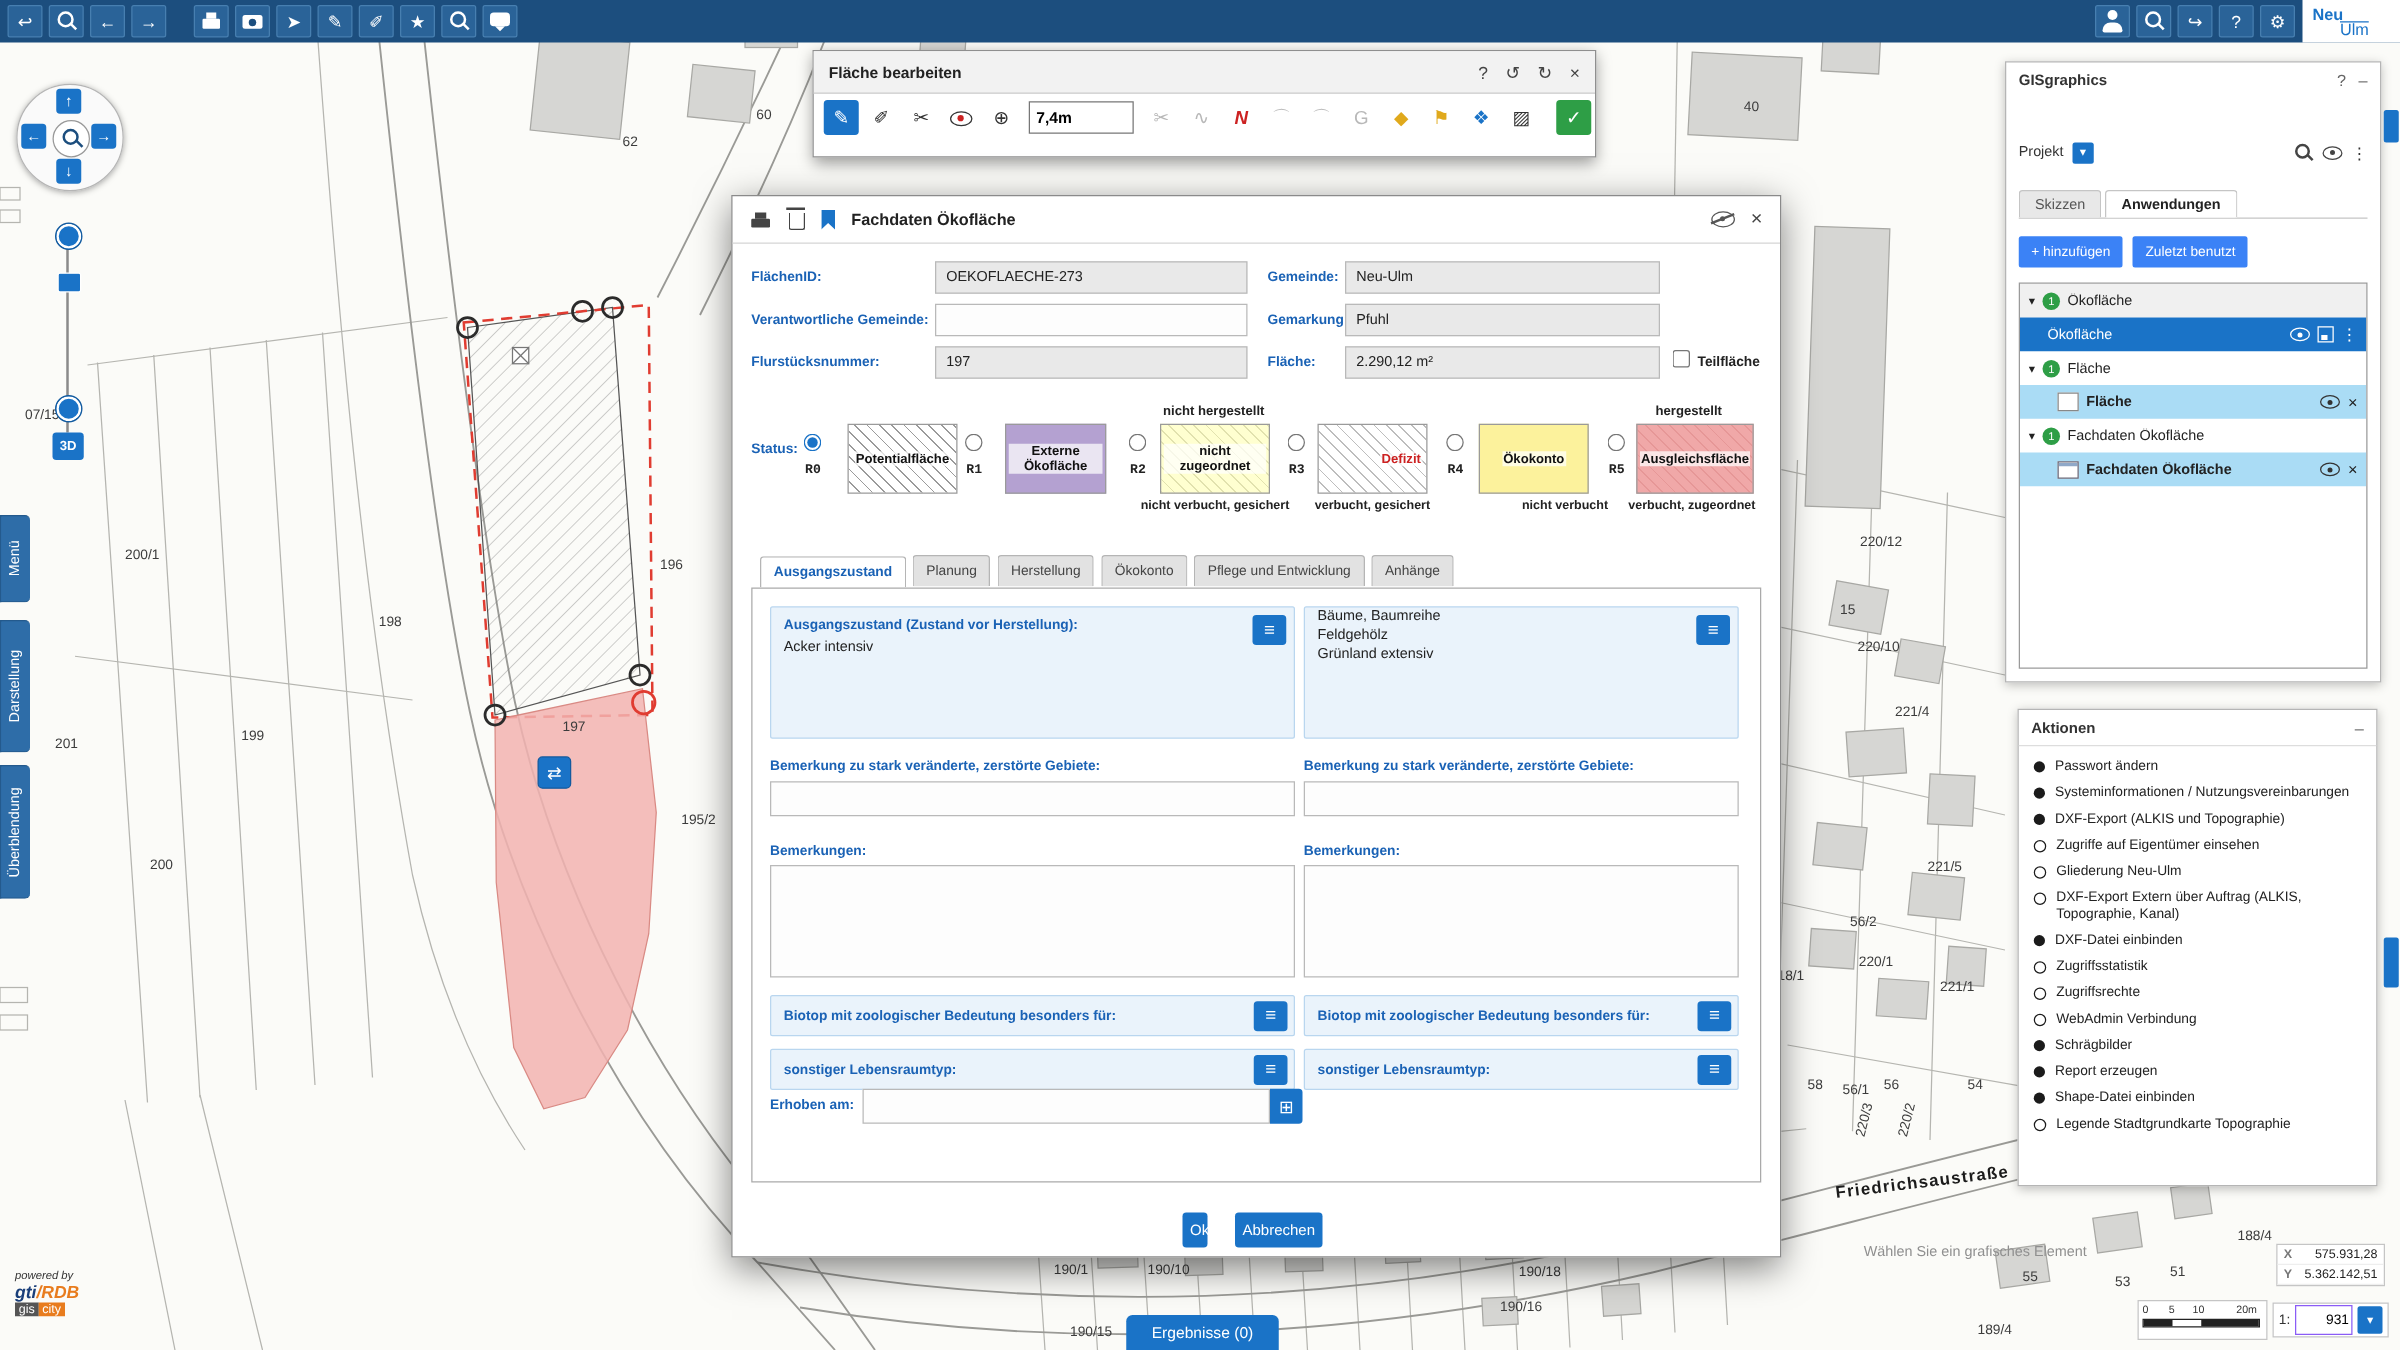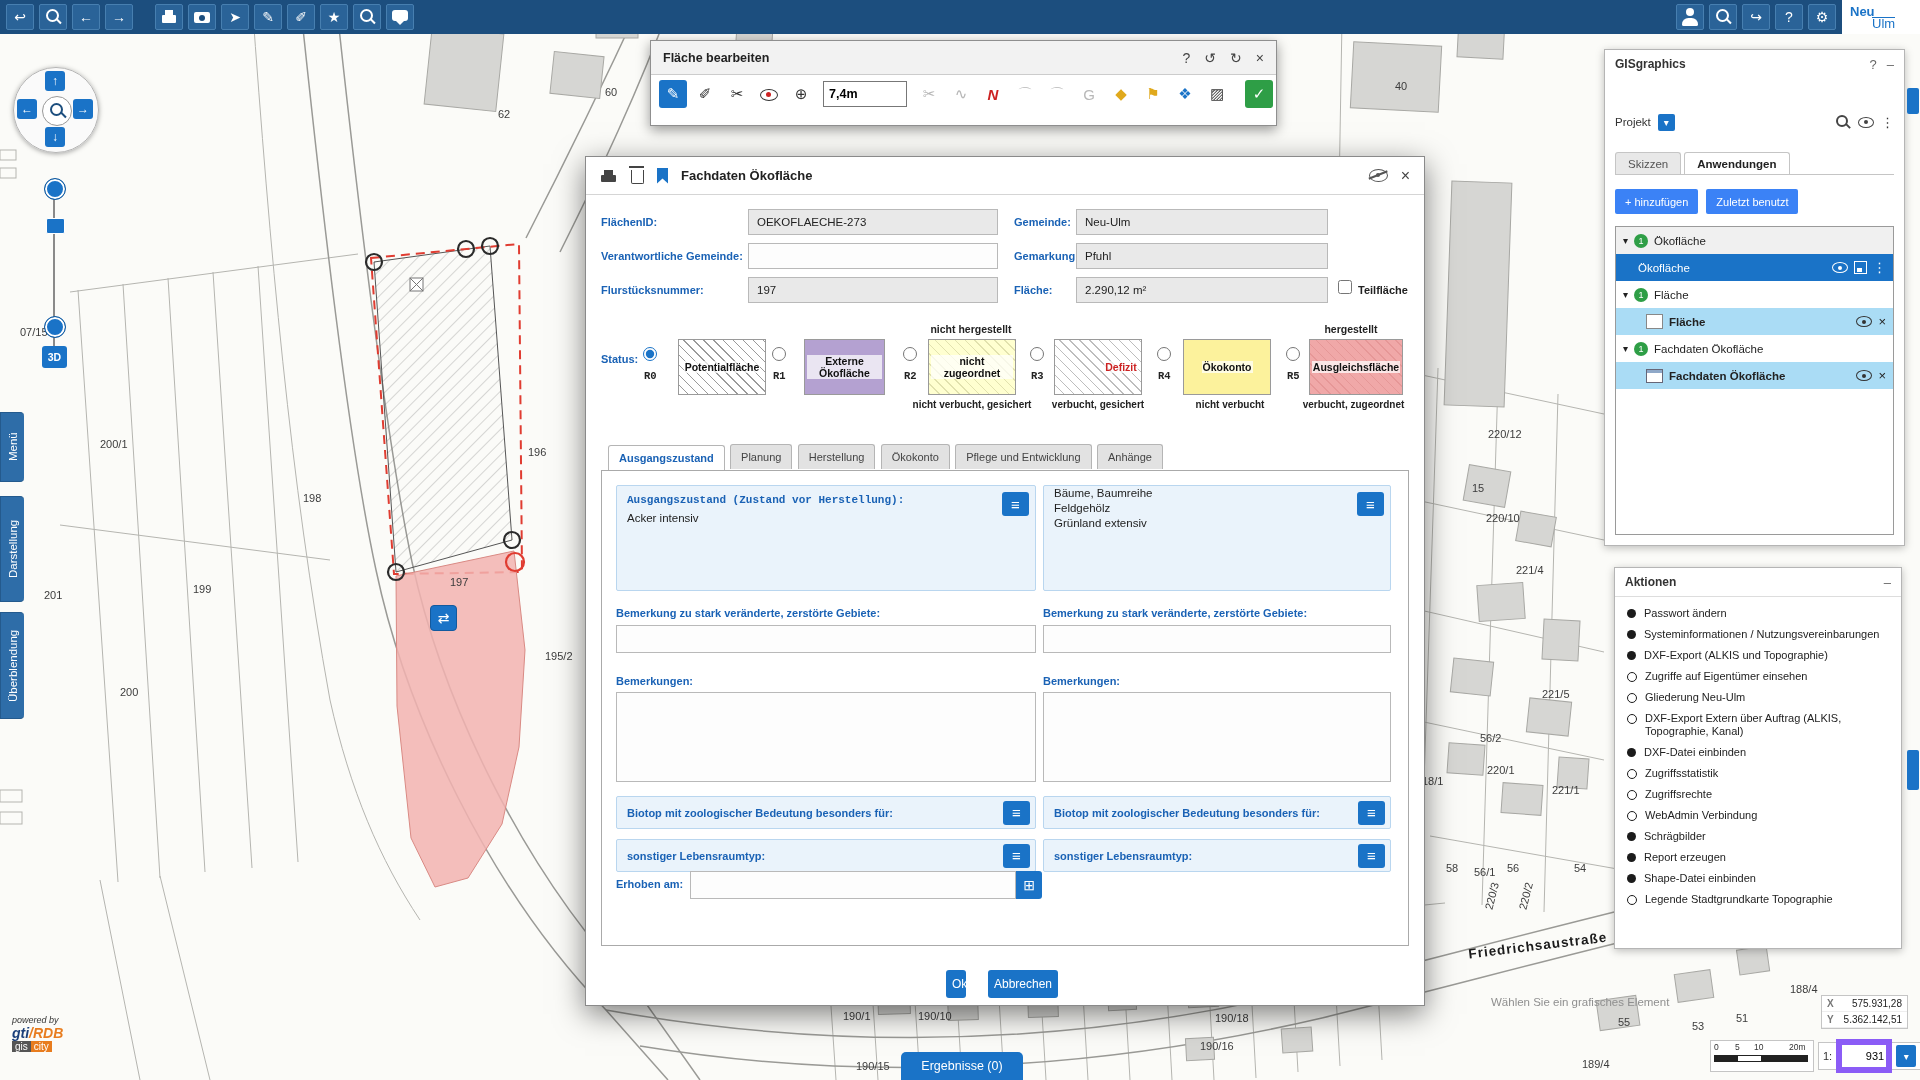--- a/index.html
+++ b/index.html
@@ -111,21 +111,21 @@
   .sb-r5{background:repeating-linear-gradient(45deg,rgba(200,100,100,.25) 0 1px,transparent 1px 7px),#f0a8a8;}
   .stat-radio{position:absolute;top:190px;width:14px;height:14px;accent-color:#1a73c7;margin:0;cursor:pointer;}
   .stat-code{position:absolute;top:213px;font-size:10.5px;font-weight:bold;color:#222;font-family:Liberation Mono, monospace;}
   .stat-sub{position:absolute;top:242px;font-size:10px;font-weight:bold;color:#222;text-align:center;line-height:12px;}
   .dtab{display:inline-block;padding:6px 10px;font-size:11px;color:#444;background:#e2e2e2;border:1px solid #b5b5b5;
         border-bottom:none;border-radius:3px 3px 0 0;margin-right:2px;cursor:pointer;}
   .dtab.active{background:#fff;color:#1a62b5;font-weight:bold;position:relative;top:1px;}
   #dlg-tabs{position:absolute;left:22px;top:287px;height:27px;}
   #dlg-content{position:absolute;left:15px;top:313px;width:806px;height:474px;border:1px solid #aaa;background:#fff;}
   .group{position:absolute;background:#eaf3fb;border:1px solid #b9d6ef;border-radius:2px;box-sizing:border-box;}
-  .gtitle{color:#1a62b5;font-weight:bold;font-size:11px;padding:8px 36px 5px 10px;font-family:Liberation Mono, monospace;}
+  .gtitle{color:#1a62b5;font-weight:bold;font-size:11px;padding:8px 36px 5px 10px;}
   .gitem{font-size:11.5px;color:#222;padding:1px 10px 2px 10px;}
   .menu-btn{position:absolute;top:6px;right:6px;width:27px;height:24px;background:#1a73c7;color:#fff;border-radius:3px;
             display:flex;align-items:center;justify-content:center;font-size:15px;cursor:pointer;}
   .rowbox{position:absolute;height:33px;background:#eaf3fb;border:1px solid #b9d6ef;border-radius:2px;
           display:flex;align-items:center;padding:0 5px 0 10px;box-sizing:border-box;}
   .rowbox .rlabel{flex:1;color:#1a62b5;font-weight:bold;font-size:11px;}
   .rowbox .menu-btn{position:static;flex:0 0 auto;}
   .dlg-textarea{position:absolute;background:#fdfdfd;border:1px solid #b9b9b9;resize:none;font-family:"Liberation Sans",sans-serif;font-size:11.5px;box-sizing:border-box;}
   .btn-primary{position:absolute;background:#1a73c7;color:#fff;border:none;border-radius:3px;font-size:12px;
                font-family:"Liberation Sans",sans-serif;height:28px;cursor:pointer;}
@@ -185,21 +185,21 @@
   #coords-box{position:absolute;left:1821px;top:995px;width:85px;background:#fff;border:1px solid #c5c5c5;z-index:26;font-size:10px;}
   .coord-row{display:flex;justify-content:space-between;padding:2px 5px;border-bottom:1px solid #eee;}
   .coord-row .cl{color:#777;font-weight:bold;}
   .coord-row .cv{color:#222;}
   #scale-widget{position:absolute;left:1710px;top:1040px;width:102px;height:30px;background:#fff;border:1px solid #c5c5c5;z-index:26;}
   .ruler-num{position:absolute;top:1px;font-size:8.5px;color:#333;}
   #ruler-bar{position:absolute;left:3px;top:14px;width:94px;height:7px;border:1px solid #222;box-sizing:border-box;background:#fff;}
   #ruler-bar .seg{position:absolute;top:0;bottom:0;background:#222;}
   #scale-input-grp{position:absolute;left:1818px;top:1042px;height:26px;display:flex;align-items:center;gap:4px;z-index:26;background:#fff;border:1px solid #c5c5c5;padding:0 4px;}
   #scale-input-grp .sp{font-size:11px;color:#333;}
-  #scale-input{width:40px;height:20px;border:6px solid #8b5cf6;font-size:11px;text-align:right;font-family:"Liberation Sans",sans-serif;}
+  #scale-input{width:40px;height:20px;border:1px solid #8b5cf6;font-size:11px;text-align:right;font-family:"Liberation Sans",sans-serif;}
   #scale-dd{width:20px;height:22px;background:#1a73c7;color:#fff;border-radius:2px;display:flex;align-items:center;justify-content:center;font-size:10px;cursor:pointer;}
   #powered{position:absolute;left:12px;top:1014px;z-index:26;line-height:13px;}
   #powered .p1{font-size:9px;font-style:italic;color:#333;}
   #powered .p2{font-size:14px;font-weight:bold;font-style:italic;color:#1a3f7a;}
   #powered .p2 .orange{color:#e87c1e;}
   #powered .p3 .g1{font-size:10px;color:#fff;background:#555;padding:0 3px;}
   #powered .p3 .g2{font-size:10px;color:#fff;background:#e87c1e;padding:0 3px;}
   .edge-thumb{position:absolute;left:1907px;width:12px;background:#1a73c7;border-radius:2px;z-index:27;cursor:pointer;}
 </style>
 </head>
@@ -593,21 +593,21 @@
       </div>
 
     <input type="radio" name="status" class="stat-radio" style="left: 700px;">
     <span class="stat-code" style="left:701px;">R5</span>
     <div class="stat-box sb-r5" style="left:723px;width:94px;">
         <span>Ausgleichsfläche</span>
       </div>
 
     <span class="stat-sub" style="left:326px;width:120px;">nicht verbucht, gesichert</span>
     <span class="stat-sub" style="left:452px;width:120px;">verbucht, gesichert</span>
-    <span class="stat-sub" style="left:584px;width:120px;">nicht verbucht</span>
+    <span class="stat-sub" style="left:606px;width:120px;">nicht verbucht</span>
     <span class="stat-sub" style="left:715px;width:105px;">verbucht, zugeordnet</span>
 
     <div id="dlg-tabs">
       <span class="dtab active">Ausgangszustand</span>
       <span class="dtab">Planung</span>
       <span class="dtab">Herstellung</span>
       <span class="dtab">Ökokonto</span>
       <span class="dtab">Pflege und Entwicklung</span>
       <span class="dtab">Anhänge</span>
     </div>

